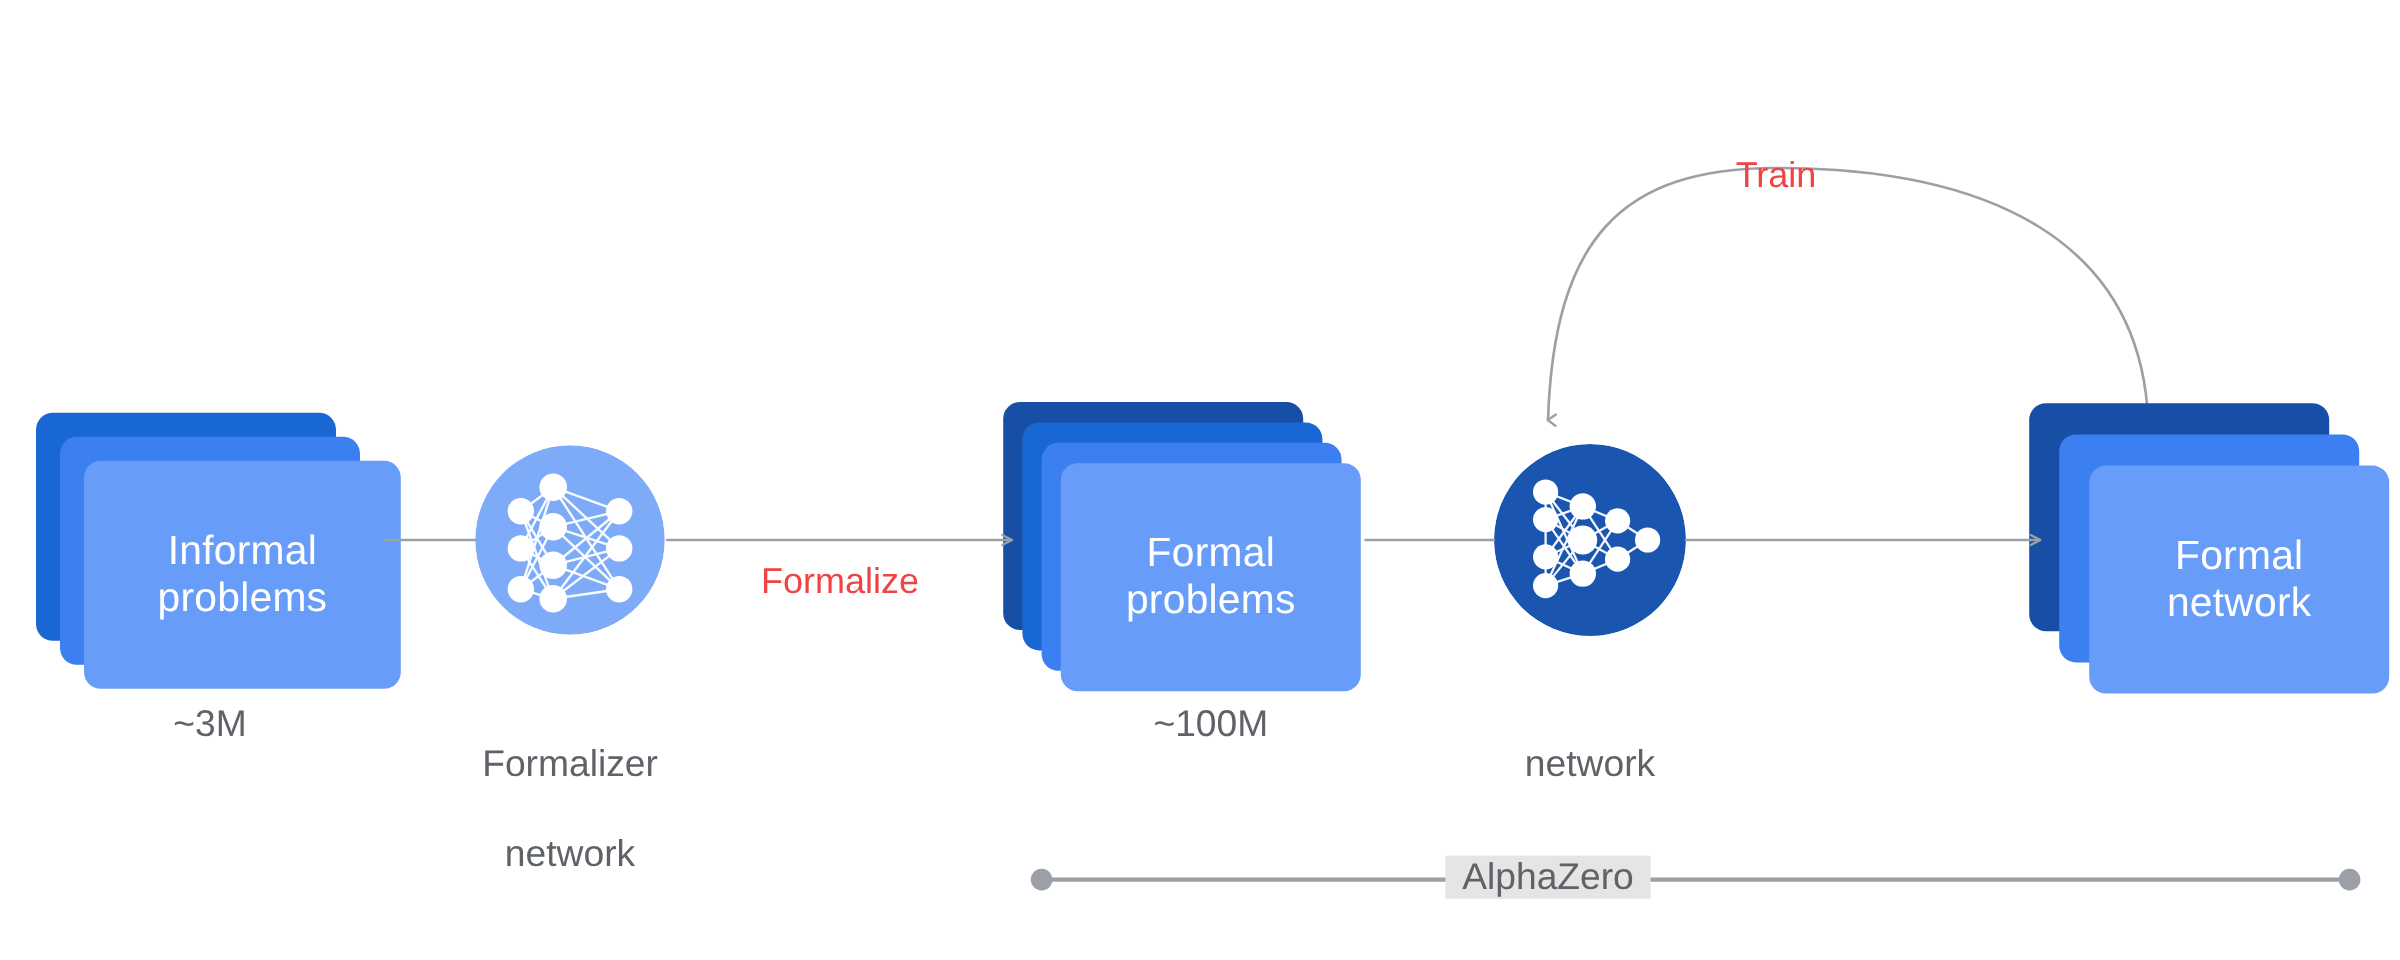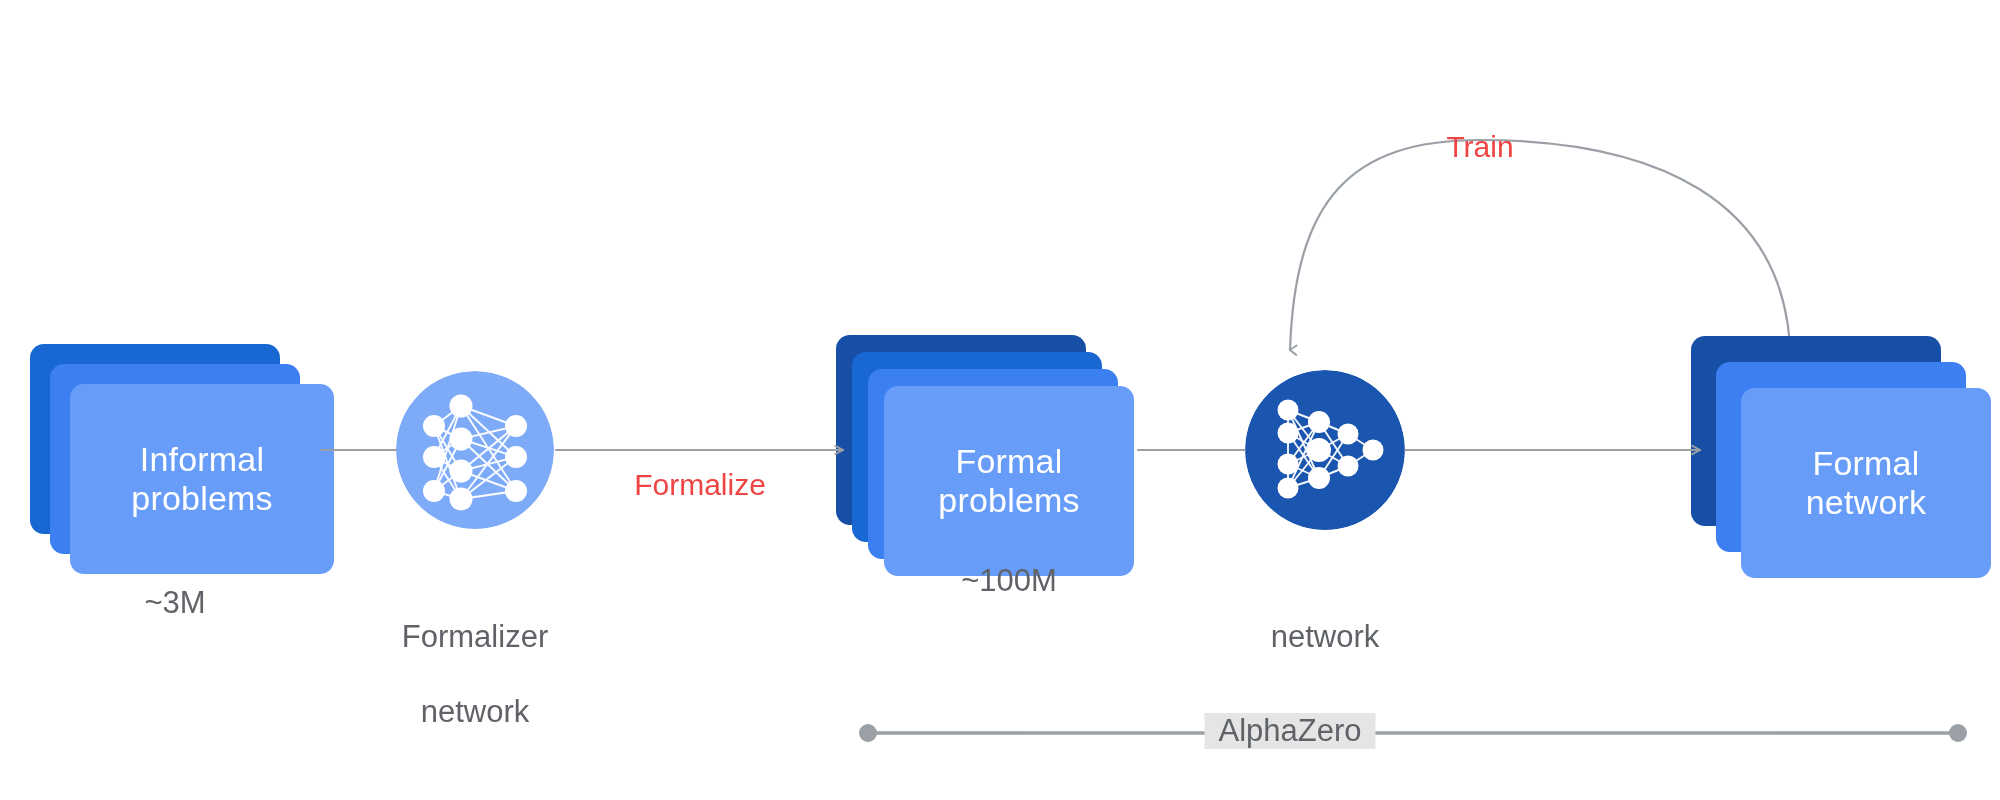--- a/index.html
+++ b/index.html
@@ -164,21 +164,21 @@
     <div class="card" style="left:6px; top:5px; width:250px; height:190px; background:#174ea6;"></div>
     <div class="card" style="left:22px; top:22px; width:250px; height:190px; background:#1967d2;"></div>
     <div class="card" style="left:38px; top:39px; width:250px; height:190px; background:#3b7ff0;"></div>
     <div class="card card-front" style="left:54px; top:56px; width:250px; height:190px; background:#679df8; font-size:34px;">
       <div>
         <div>Formal</div>
         <div>problems</div>
       </div>
     </div>
   </div>
-  <div class="count-label" style="left:884px; top:563px; width:250px; font-size:31px;">~100M</div>
+  <div class="count-label" style="left:884px; top:585px; width:250px; font-size:31px;">~100M</div>
 
   <svg class="circle-icon" style="left:1245px; top:370px; width:160px; height:160px;" viewBox="0 0 160 160">
     <circle cx="80" cy="80" r="80" fill="#1a56b0"></circle>
     <g stroke="#ffffff" stroke-width="1.9" opacity="0.95">
 
       <line x1="43" y1="40" x2="74" y2="52"></line>
         <line x1="43" y1="40" x2="74" y2="80"></line>
       <line x1="43" y1="40" x2="74" y2="108"></line>
       <line x1="43" y1="63" x2="74" y2="52"></line>
         <line x1="43" y1="63" x2="74" y2="80"></line>

